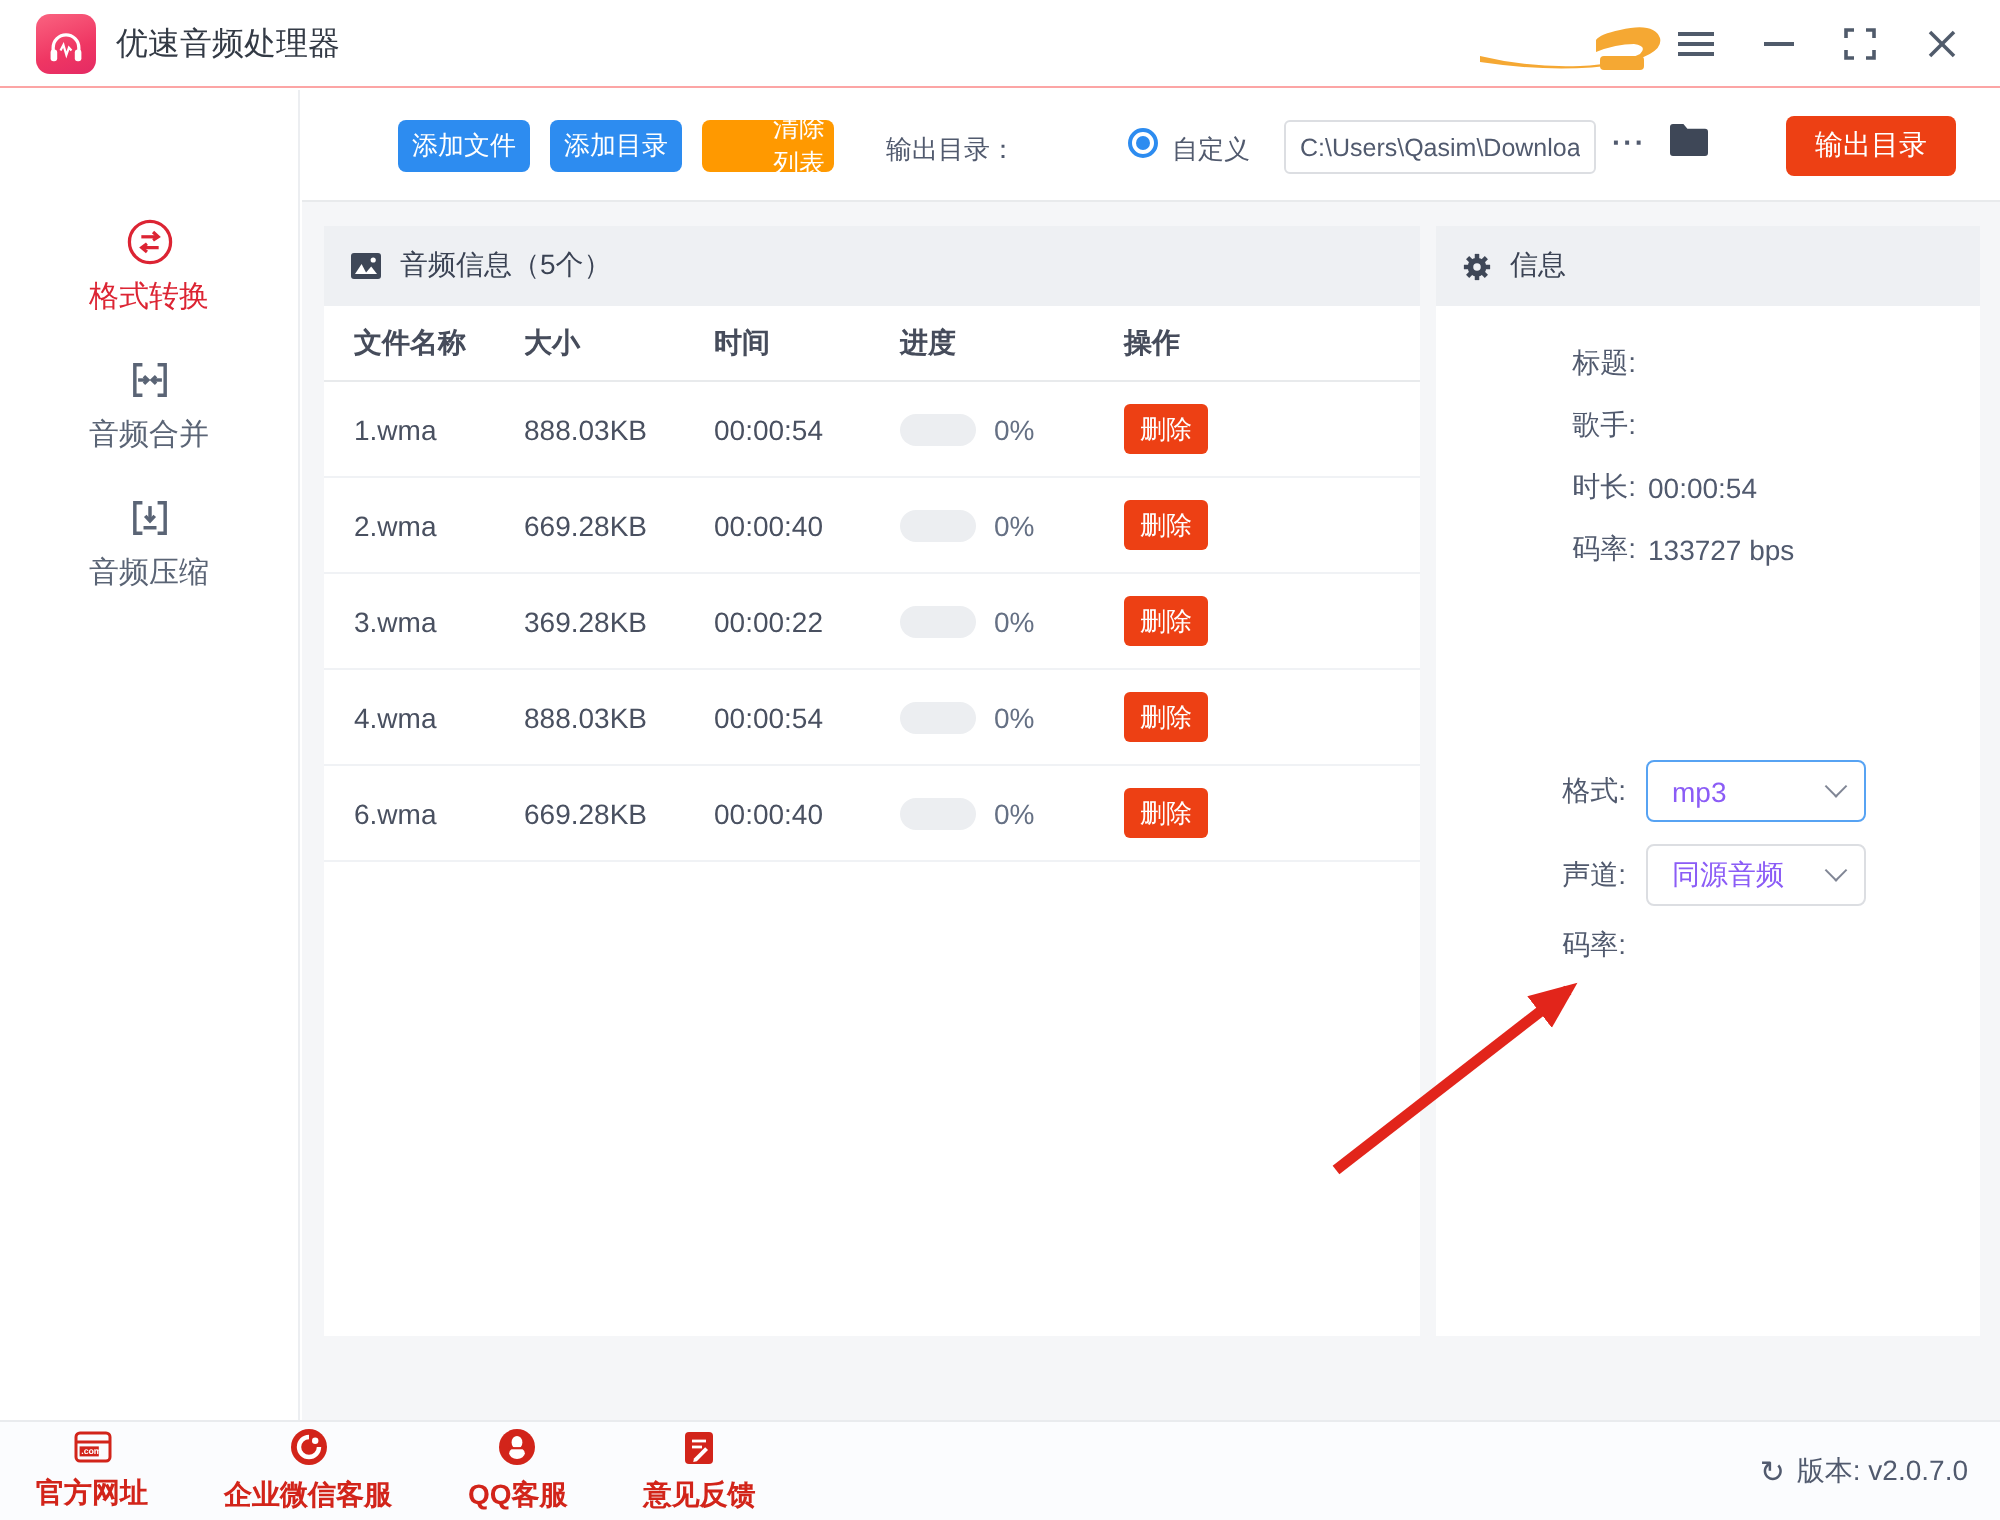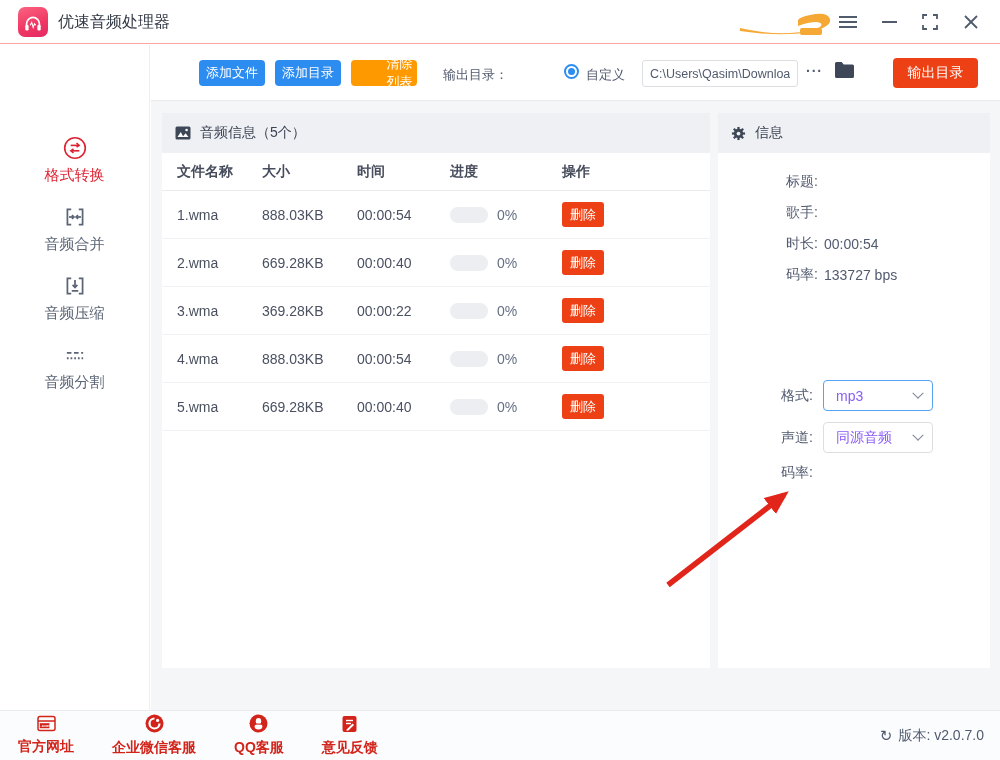--- a/index.html
+++ b/index.html
@@ -14,21 +14,21 @@
     border-bottom:1px solid #fca5a5; display:flex; align-items:center; }
   .app-icon { position:absolute; left:18px; top:7px; width:30px; height:30px; border-radius:7px;
     background:linear-gradient(160deg,#fa6380 0%,#ef3663 60%,#e42a64 100%);
     display:flex; align-items:center; justify-content:center; }
   .app-title { position:absolute; left:58px; top:12px; font-size:16px; font-weight:500; color:#333a45; }
   .swoosh { position:absolute; left:740px; top:8px; }
   .win-controls { position:absolute; right:18px; top:0; height:44px; display:flex; align-items:center; gap:19px; }
   .win-btn { width:22px; height:22px; display:flex; align-items:center; justify-content:center; color:#505b6b; cursor:pointer; }
   
   .sidebar { position:absolute; left:0; top:45px; width:150px; bottom:50px; background:#fff;
-    border-right:1px solid #eceef1; padding-top:80px; }
+    border-right:1px solid #eceef1; padding-top:53px; }
   .side-item { height:69px; display:flex; flex-direction:column; align-items:center; justify-content:center;
     gap:5px; color:#5a6475; font-size:15px; cursor:pointer; }
   .side-item.active { color:#dc2433; }
   
   .content { position:absolute; left:151px; top:45px; right:0; bottom:50px; background:#f5f6f8; }
   .toolbar { position:absolute; top:0; left:0; right:0; height:56px; background:#fff; border-bottom:1px solid #e8eaec; }
   .btn { display:inline-flex; align-items:center; justify-content:center; border:none; border-radius:4px;
     color:#fff; font-size:13px; cursor:pointer; font-family:inherit; }
   .btn-blue { background:#2d8cf0; } .btn-orange { background:#f90;padding-left:31px; }
   .tb-btn { position:absolute; top:15px; width:66px; height:26px;margin-left:36px; }
@@ -166,29 +166,20 @@
       <g stroke="currentColor" stroke-width="1.6" fill="none">
         <path d="M8.5,5 H5 V19 H8.5"></path>
           <path d="M15.5,5 H19 V19 H15.5"></path>
         <line x1="12" y1="6.5" x2="12" y2="13"></line>
           <polyline points="9.8,11 12,13.4 14.2,11"></polyline>
         <line x1="9" y1="16.5" x2="15" y2="16.5"></line>
       </g>
     </svg>
     <span>音频压缩</span>
   </div>
-  <div class="side-item">
-    <svg width="26" height="26" viewBox="0 0 24 24">
-      <g stroke="currentColor" stroke-width="1.7" fill="none">
-        <line x1="4.5" y1="10" x2="19.5" y2="10" stroke-dasharray="4.2,2.4"></line>
-        <line x1="4.5" y1="15" x2="19.5" y2="15" stroke-dasharray="1.6,1.8"></line>
-      </g>
-    </svg>
-    <span>音频分割</span>
-  </div>
 </div>
 
 <div class="content">
 
   <div class="toolbar">
     <button class="btn btn-blue tb-btn" style="left:12px">添加文件</button>
     <button class="btn btn-blue tb-btn" style="left:88px">添加目录</button>
     <button class="btn btn-orange tb-btn" style="left:164px">清除列表</button>
 
     <span class="out-label">输出目录：</span>
@@ -258,21 +249,21 @@
       <span class="c1">4.wma</span>
       <span class="c2">888.03KB</span>
       <span class="c3">00:00:54</span>
       <span class="c4">
           <span class="pill"></span>
           <span class="pct">0%</span>
         </span>
       <span class="c5"><button class="btn del-btn">删除</button></span>
     </div>
     <div class="trow">
-      <span class="c1">5.wma</span>
+      <span class="c1">6.wma</span>
       <span class="c2">669.28KB</span>
       <span class="c3">00:00:40</span>
       <span class="c4">
           <span class="pill"></span>
           <span class="pct">0%</span>
         </span>
       <span class="c5"><button class="btn del-btn">删除</button></span>
     </div>
   </div>
 

